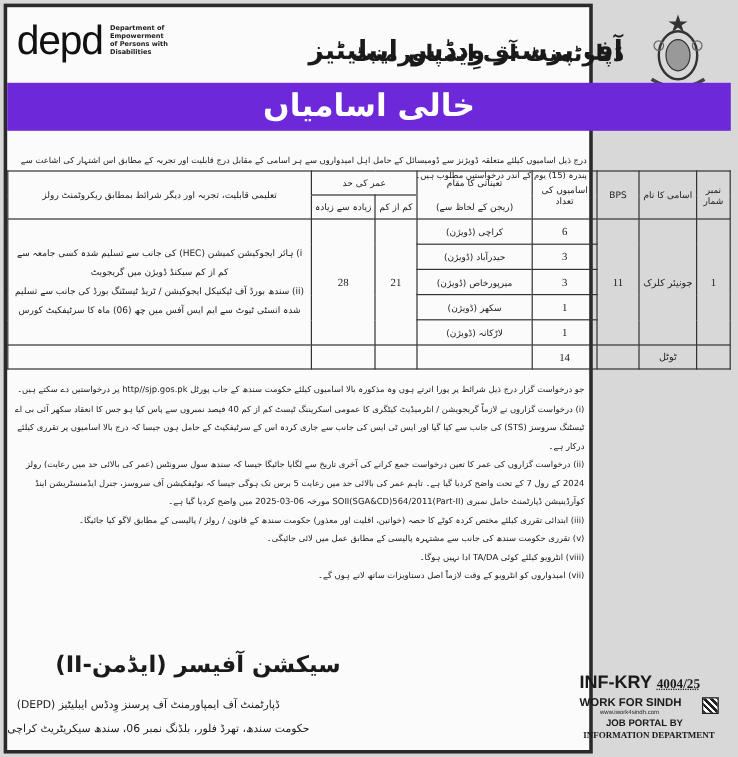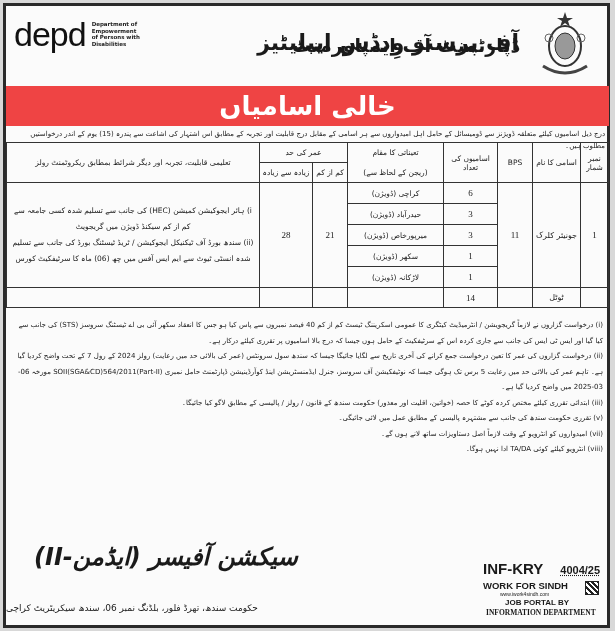--- a/index.html
+++ b/index.html
@@ -1,51 +1,51 @@
 <!DOCTYPE html>
 <html><head>
 <meta charset="utf-8">
 <style>
   * { box-sizing: border-box; margin: 0; padding: 0; }
   html, body { width: 615px; height: 631px; background: #d8d8d8; overflow: hidden; }
   body { font-family: "DejaVu Sans", sans-serif; color: #1a1a1a; }
   .ad {
-    position: absolute; left: 3px; top: 3px; width: 607px; height: 625px;
+    position: absolute; left: 3px; top: 3px; width: 491px; height: 625px;
     background: #fbfbfb; border: 3px solid #2a2a2a;
   }
   .header { position: absolute; left: 0; top: 0; width: 603px; height: 78px; }
   .depd-logo { position: absolute; left: 8px; top: 8px; display: flex; align-items: center; }
   .depd-word { font-family: "Liberation Sans", sans-serif; font-size: 34px; font-weight: 400; letter-spacing: -1px; color: #111; line-height: 40px; }
   .depd-sub { font-size: 5.5px; line-height: 6.5px; margin-left: 6px; color: #222; width: 52px; font-weight: bold; }
   .urdu-title1 { position: absolute; right: 90px; top: 28px; font-size: 19px; font-weight: bold; direction: rtl; font-family: "DejaVu Sans", sans-serif; }
   .urdu-title2 { position: absolute; right: 90px; top: 24px; font-size: 22px; font-weight: bold; direction: rtl; margin-left: 17px; }
   .emblem { position: absolute; right: 8px; top: 4px; width: 72px; height: 72px; }
   .banner {
-    position: absolute; left: 0; top: 80px; width: 603px; height: 40px;
-    background: #ef4444; display: flex; align-items: center; justify-content: center;
+    position: absolute; left: 0; top: 63px; width: 603px; height: 40px;
+    background: #6d28d9; display: flex; align-items: center; justify-content: center;
   }
   .banner span { color: #fff; font-size: 26px; font-weight: bold; direction: rtl; }
   .intro { position: absolute; left: 2px; right: 2px; top: 122px; font-size: 7px; direction: rtl; text-align: right; line-height: 12px; }
   table.jobs {
     position: absolute; left: 0; top: 136px; width: 603px; border-collapse: collapse;
     font-size: 8px; direction: rtl;
   }
   table.jobs td, table.jobs th { border: 1px solid #333; text-align: center; vertical-align: middle; font-weight: normal; }
   table.jobs th { font-size: 7.5px; height: 20px; }
   .qual-cell { text-align: left; padding: 20px 4px; line-height: 16px; font-size: 7.5px; }
   .station-cell { height: 20px; font-size: 7.5px; }
   .num { font-family: "Liberation Serif", serif; font-size: 9px; }
   .notes { position: absolute; left: 4px; right: 4px; top: 312px; direction: rtl; text-align: right; font-size: 7px; line-height: 15.5px; }
   .notes p { margin: 0; }
   .footer-left { position: absolute; left: 0; top: 535px; width: 310px; height: 80px; }
-  .sec-officer { position: absolute; left: 28px; top: 2px; font-size: 24px; font-weight: bold; direction: rtl; white-space: nowrap; font-style: italic; }
+  .sec-officer { position: absolute; left: 40px; top: 2px; font-size: 19px; font-weight: bold; direction: rtl; white-space: nowrap; }
   .dept-line { position: absolute; left: 8px; top: 42px; font-size: 9px; direction: rtl; white-space: nowrap; }
   .addr-line { position: absolute; left: 0; top: 62px; font-size: 9px; direction: rtl; white-space: nowrap; }
   .inf { position: absolute; left: 483px; top: 560px; font-family: "Liberation Sans", sans-serif; font-weight: bold; font-size: 15px; white-space: nowrap; }
-  .inf .code { font-size: 11px; text-decoration: underline dotted; margin-left: 17px; }
+  .inf .code { font-size: 11px; text-decoration: underline dotted; margin-left: 4px; font-family: Liberation Serif, serif; }
   .wfs { position: absolute; left: 483px; top: 580px; font-family: "Liberation Sans", sans-serif; font-weight: 900; font-size: 9.5px; white-space: nowrap; }
   .wfs-url { position: absolute; left: 500px; top: 591px; font-size: 5px; font-family: "Liberation Sans", sans-serif; }
   .qr { position: absolute; left: 585px; top: 581px; width: 14px; height: 14px;
         background: repeating-linear-gradient(45deg,#222 0 2px,#fff 2px 4px); border:1px solid #222; }
   .portal1 { position: absolute; left: 505px; top: 598px; font-family: "Liberation Sans", sans-serif; font-weight: bold; font-size: 8px; }
   .portal2 { position: absolute; left: 486px; top: 608px; font-family: Liberation Serif, serif; font-weight: bold; font-size: 7.5px; white-space: nowrap; text-align: center; }
 </style>
 </head>
 <body>
 
@@ -127,30 +127,32 @@
       <td class="num">14</td>
       <td></td>
       <td></td>
       <td></td>
       <td></td>
     </tr>
   </tbody>
     </table>
 
   <div class="notes">
+    <p>جو درخواست گزار درج ذیل شرائط پر پورا اترتے ہوں وہ مذکورہ بالا اسامیوں کیلئے حکومت سندھ کے جاب پورٹل http//sjp.gos.pk پر درخواستیں دے سکتے ہیں۔</p>
     <p>(i) درخواست گزاروں نے لازماً گریجویشن / انٹرمیڈیٹ کیٹگری کا عمومی اسکریننگ ٹیسٹ کم از کم 40 فیصد نمبروں سے پاس کیا ہو جس کا انعقاد سکھر آئی بی اے ٹیسٹنگ سروسز (STS) کی جانب سے کیا گیا اور ایس ٹی ایس کی جانب سے جاری کردہ اس کے سرٹیفکیٹ کے حامل ہوں جیسا کہ درج بالا اسامیوں پر تقرری کیلئے درکار ہے۔</p>
     <p>(ii) درخواست گزاروں کی عمر کا تعین درخواست جمع کرانے کی آخری تاریخ سے لگایا جائیگا جیسا کہ سندھ سول سرونٹس (عمر کی بالائی حد میں رعایت) رولز 2024 کے رول 7 کے تحت واضح کردیا گیا ہے۔ تاہم عمر کی بالائی حد میں رعایت 5 برس تک ہوگی جیسا کہ نوٹیفکیشن آف سروسز، جنرل ایڈمنسٹریشن اینڈ کوآرڈینیشن ڈپارٹمنٹ حامل نمبری SOII(SGA&amp;CD)564/2011(Part-II) مورخہ 06-03-2025 میں واضح کردیا گیا ہے۔</p>
     <p>(iii) ابتدائی تقرری کیلئے مختص کردہ کوٹے کا حصہ (خواتین، اقلیت اور معذور) حکومت سندھ کے قانون / رولز / پالیسی کے مطابق لاگو کیا جائیگا۔</p>
     <p>(v) تقرری حکومت سندھ کی جانب سے مشتہرہ پالیسی کے مطابق عمل میں لائی جائیگی۔</p>
+    <p>(viii) انٹرویو کیلئے کوئی TA/DA ادا نہیں ہوگا۔</p>
     <p>(vii) امیدواروں کو انٹرویو کے وقت لازماً اصل دستاویزات ساتھ لانے ہوں گے۔</p>
-    <p>(viii) انٹرویو کیلئے کوئی TA/DA ادا نہیں ہوگا۔</p>
   </div>
 
   <div class="footer-left">
     <div class="sec-officer">سیکشن آفیسر (ایڈمن-II)</div>
+    <div class="dept-line">ڈپارٹمنٹ آف ایمپاورمنٹ آف پرسنز وِدڈس ایبلیٹیز (DEPD)</div>
     <div class="addr-line">حکومت سندھ، تھرڈ فلور، بلڈنگ نمبر 06، سندھ سیکریٹریٹ کراچی</div>
   </div>
 </div>
 
 <div class="inf">
   <span>INF-KRY</span><span class="code">4004/25</span>
 </div>
 <div class="wfs">WORK FOR SINDH</div>
 <div class="wfs-url">www.iwork4sindh.com</div>
 <div class="qr"></div>

